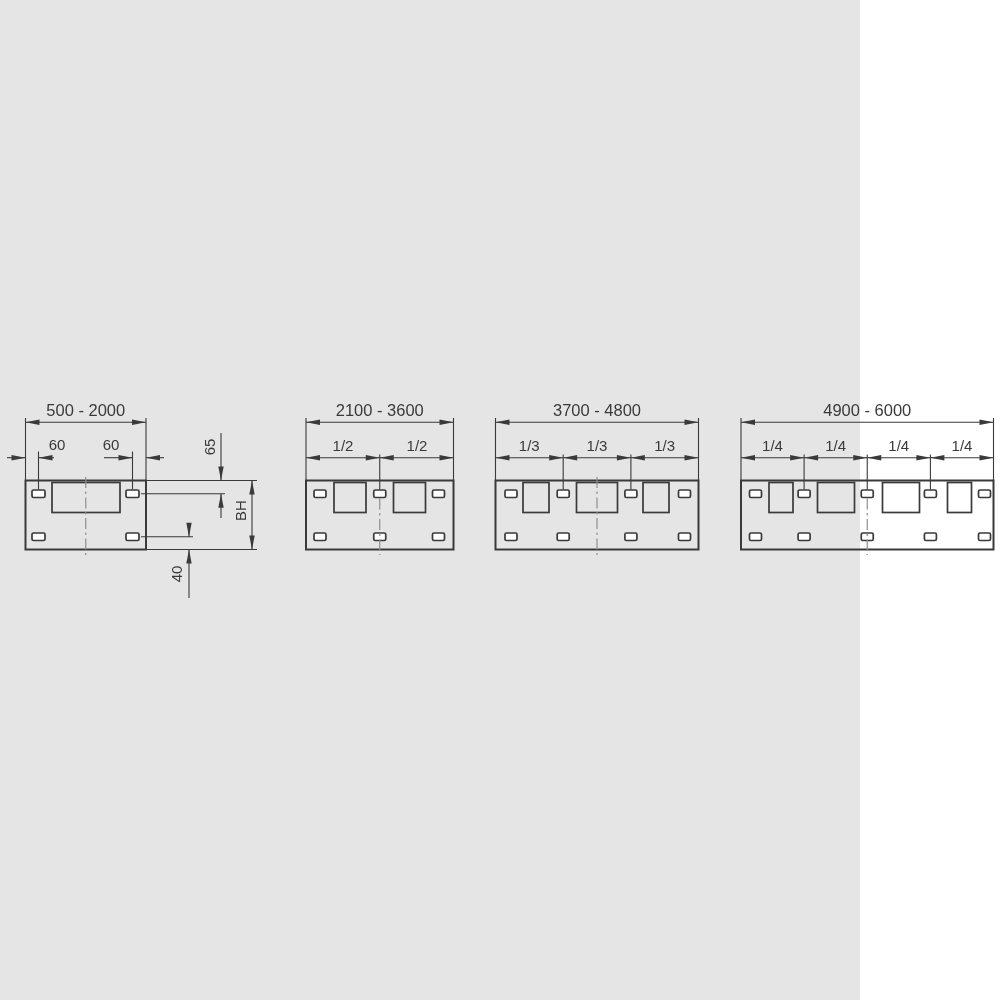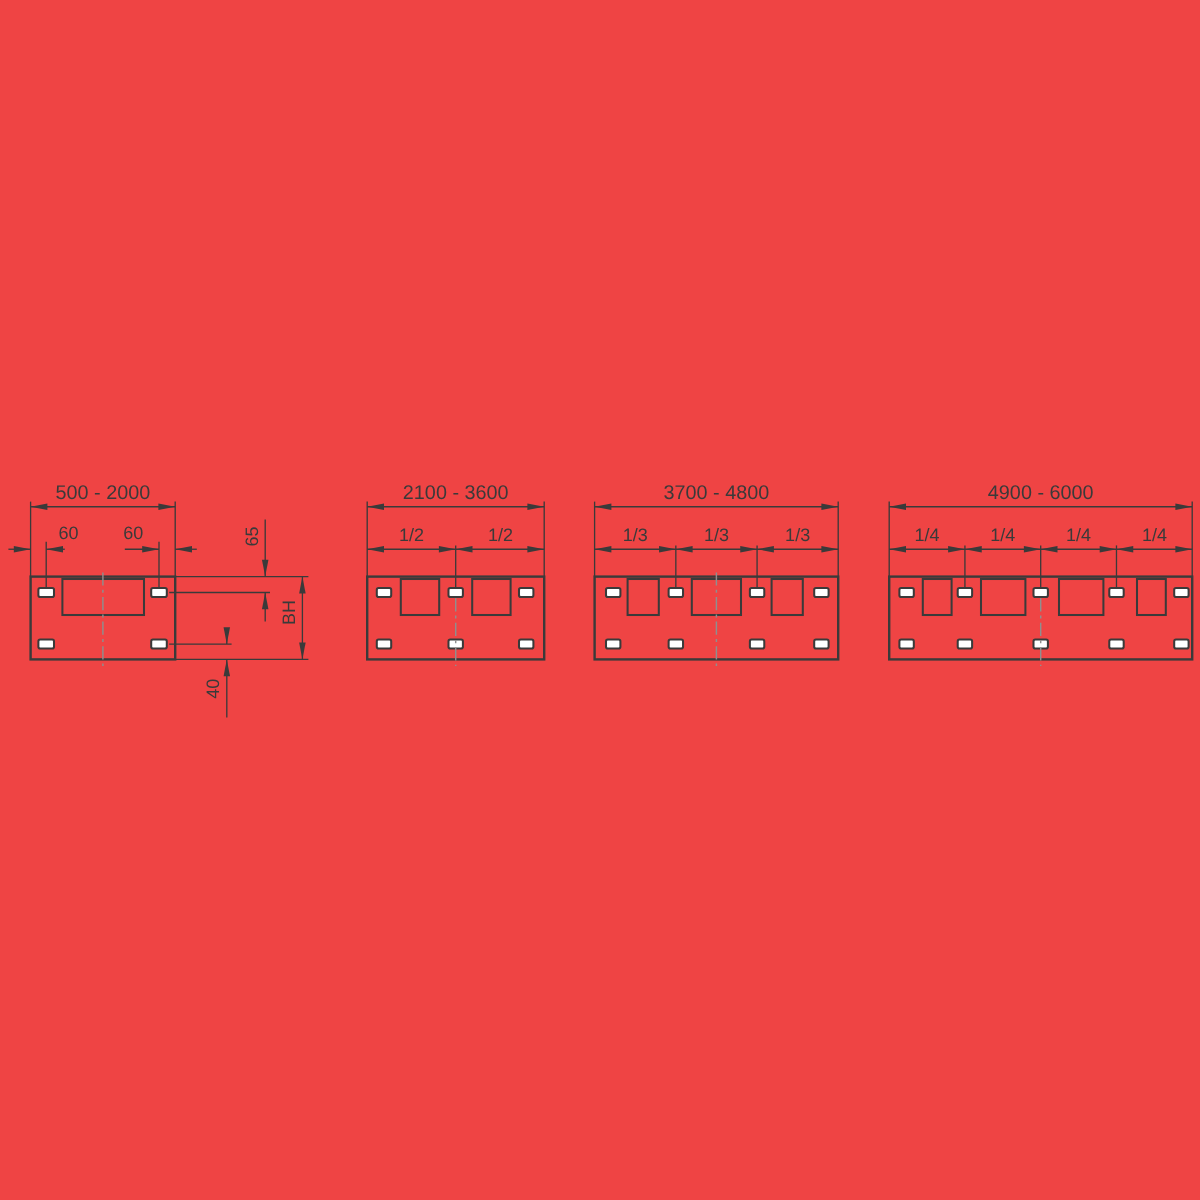--- a/index.html
+++ b/index.html
@@ -1,16 +1,16 @@
 <!DOCTYPE html>
 <html><head>
 <meta charset="utf-8">
 <style>
   html,body{margin:0;padding:0;background:#ffffff;}
-  #canvas{width:1000px;height:1000px;position:relative;background:#ef4444;}
+  #canvas{width:860px;height:1000px;position:relative;background:#e5e5e5;}
   svg{display:block;}
   svg text{font-family:"Liberation Sans",sans-serif;fill:#3a3a3a;}
   .t16{font-size:16.5px;}
   .t15{font-size:15px;}
   .mid{text-anchor:middle;}
   .panel{fill:none;stroke:#3a3a3a;stroke-width:2;}
   .cut{fill:none;stroke:#3a3a3a;stroke-width:1.7;}
   .slot{fill:#ffffff;stroke:#3a3a3a;stroke-width:1.7;}
   .dim{fill:none;stroke:#3a3a3a;stroke-width:1.1;}
   .arr{fill:#3a3a3a;stroke:none;}

